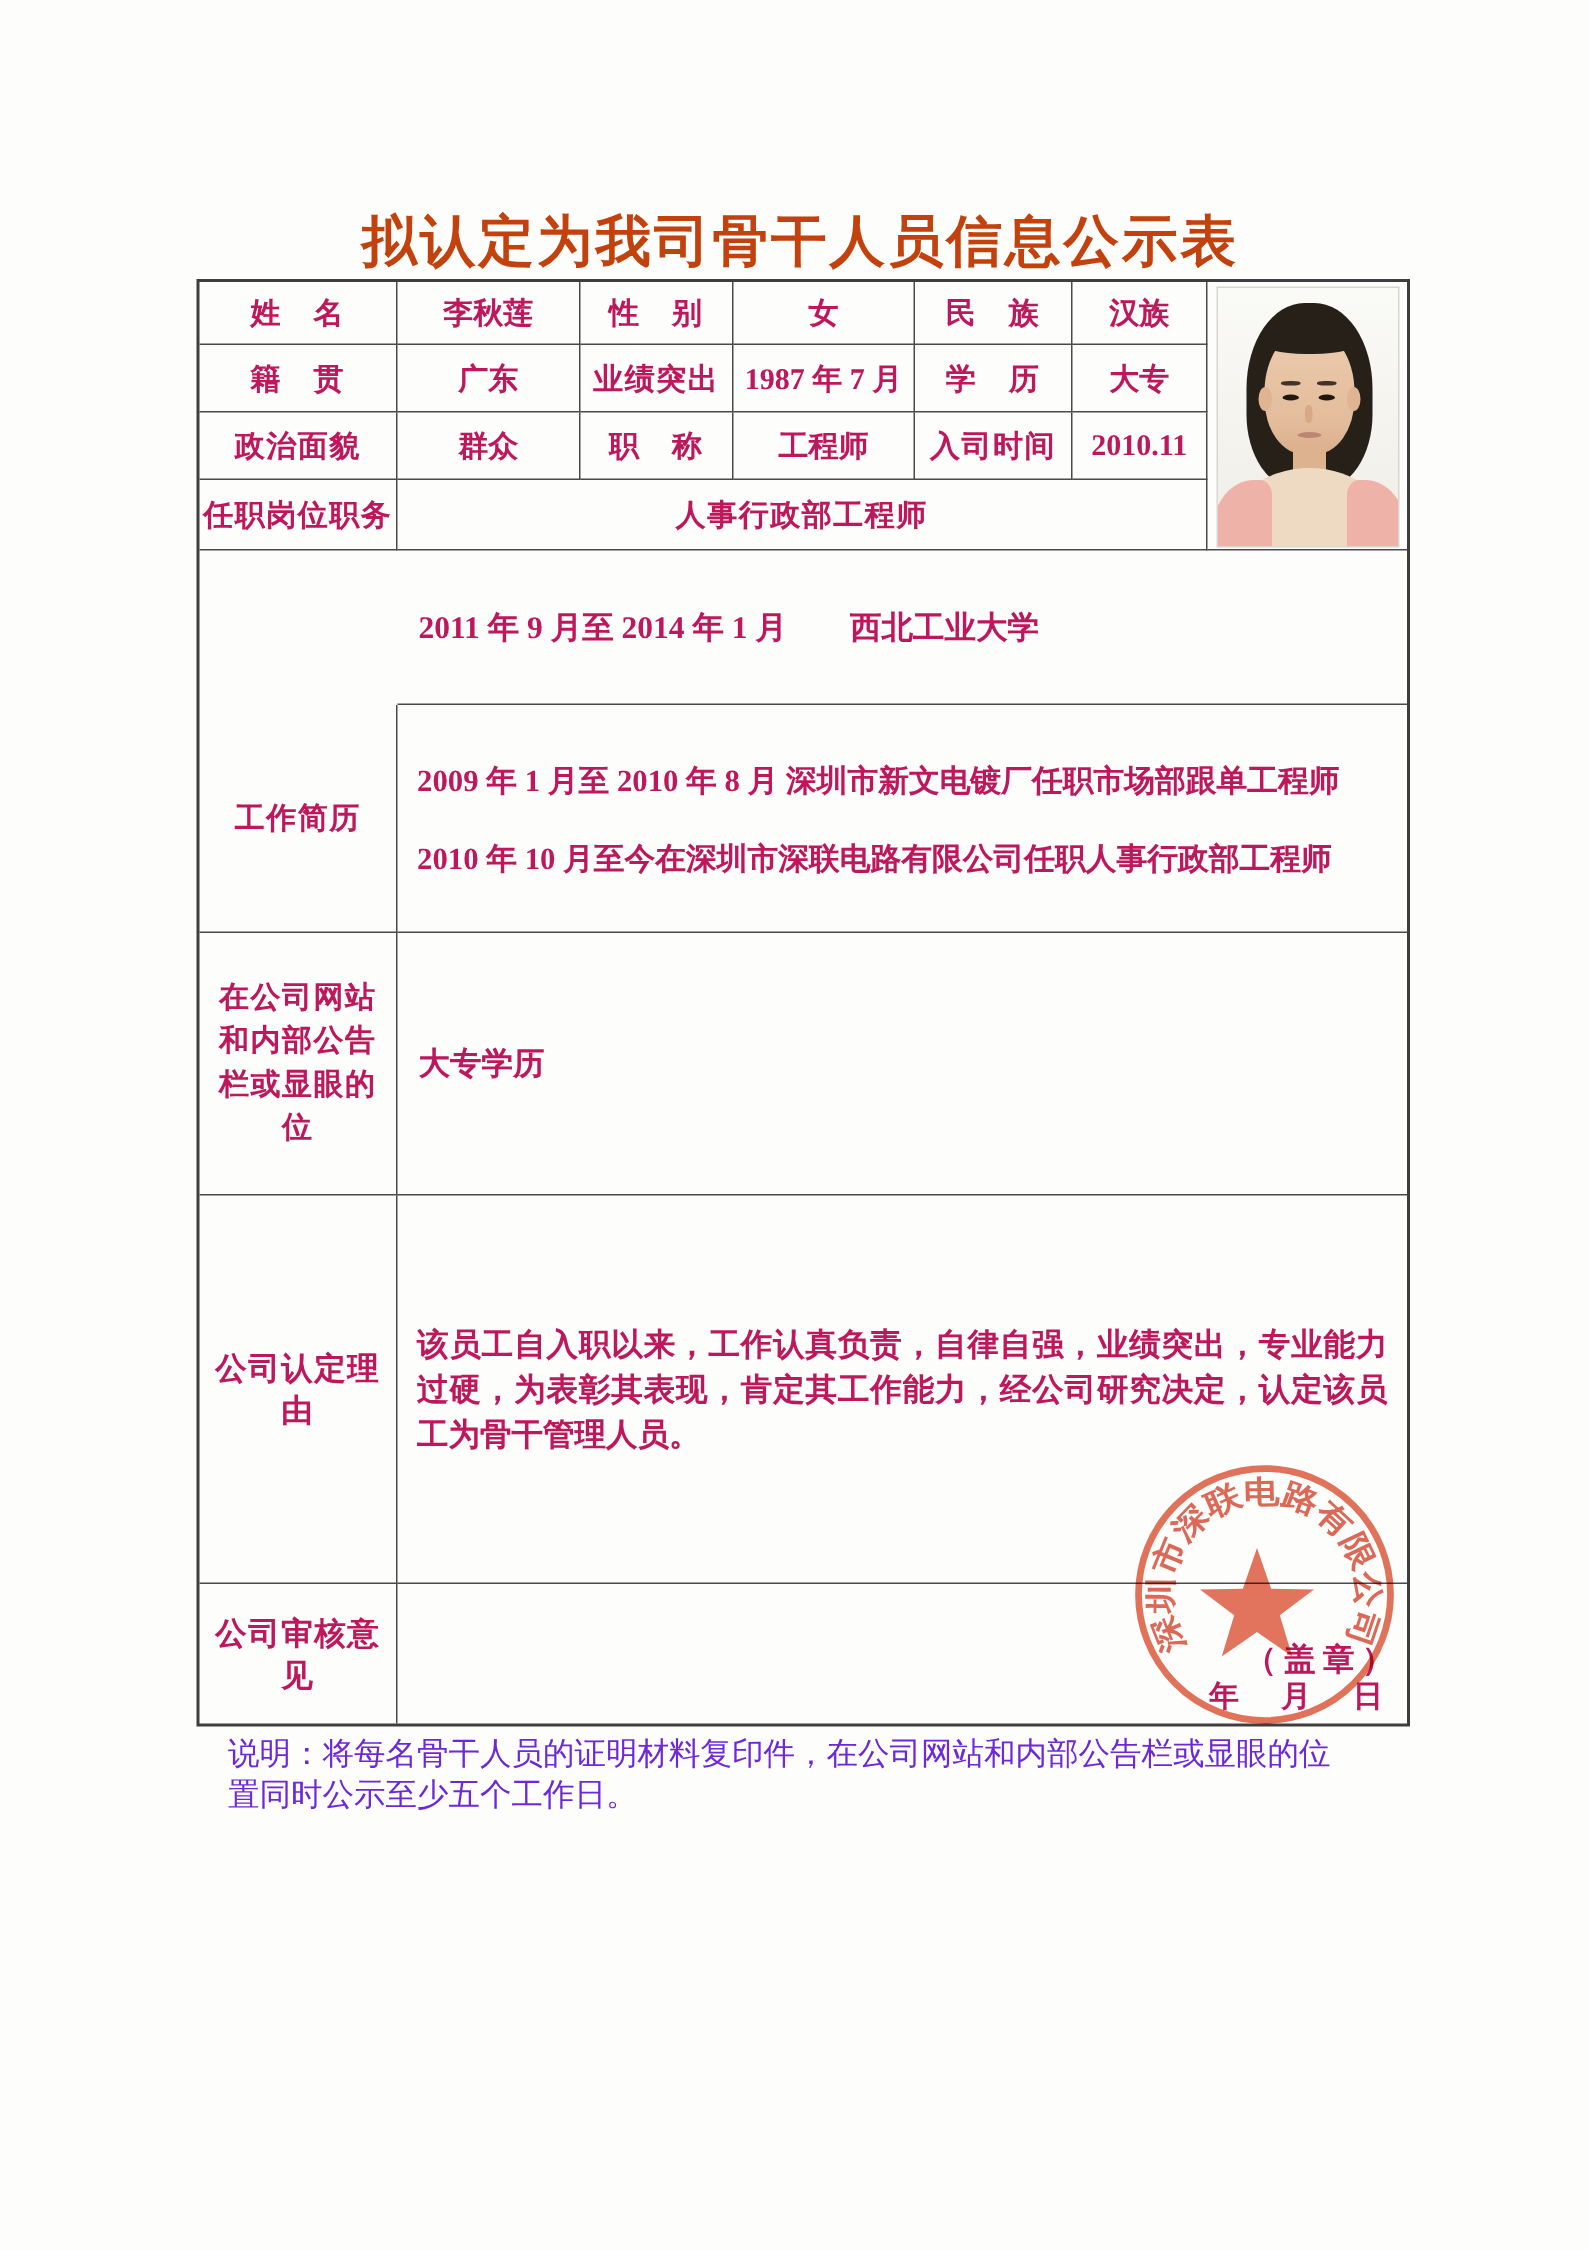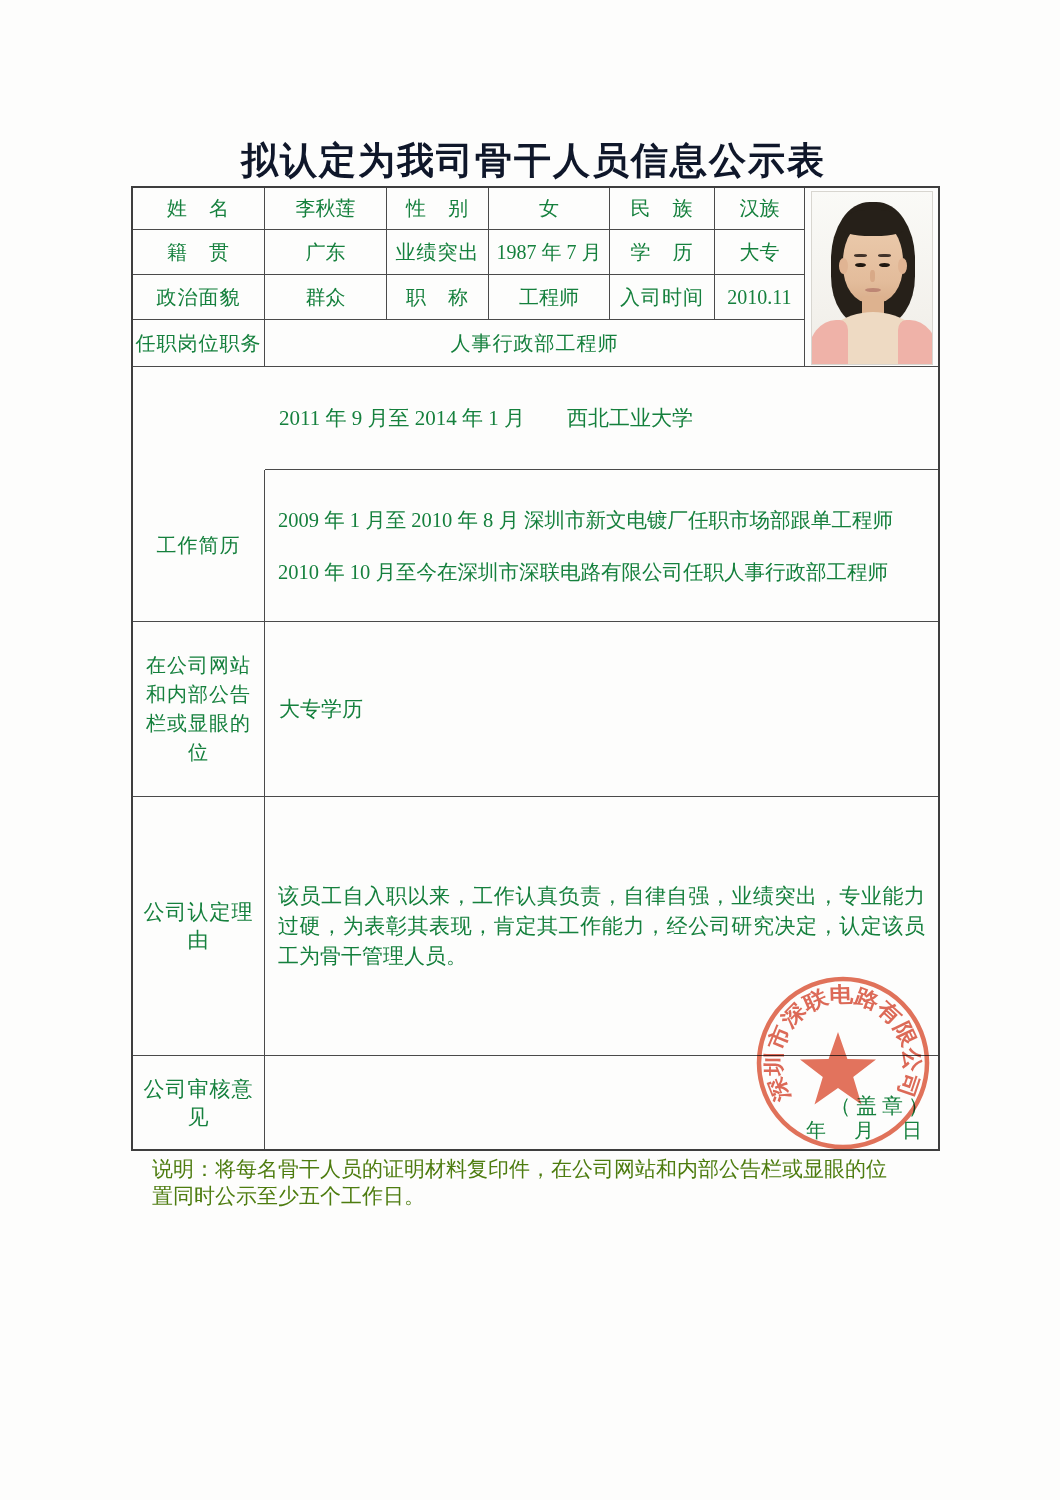--- a/index.html
+++ b/index.html
@@ -5,49 +5,49 @@
   html,body{margin:0;padding:0;}
   body{
     width:1060px;height:1500px;position:relative;
     background:#fdfdfc;
     font-family:"Liberation Serif","DejaVu Serif",serif;
     color:#222;
     overflow:hidden;
   }
   .doc-title{
     position:absolute;left:131px;top:136px;width:805px;
-    text-align:center;font-size:37px;font-weight:bold;color:#0f172a;
+    text-align:center;font-size:37px;font-weight:bold;color:#c2410c;
     letter-spacing:2px;white-space:nowrap;
   }
   .form-table{
     position:absolute;left:131px;top:186px;width:805px;height:961px;
     border:2px solid #3e3e3e;box-sizing:content-box;
   }
   .cell{
     position:absolute;box-sizing:border-box;
     border-right:1px solid #4a4a4a;border-bottom:1px solid #4a4a4a;
     display:flex;align-items:center;justify-content:center;
-    font-size:20px;color:#15803d;
+    font-size:20px;color:#be185d;font-weight:bold;
   }
   .cell.nr{border-right:none;}
   .cell.nb{border-bottom:none;}
   .cell.left{justify-content:flex-start;}
   .lbl{letter-spacing:1px;text-align:center;}
   .wrap-lbl{line-height:1.45;padding:0 3px;}
   .val-left{padding-left:14px;}
   .two-line{flex-direction:column;align-items:flex-start;justify-content:center;gap:24px;padding-left:13px;}
   .two-line div{white-space:nowrap;}
   .para-cell{padding:0 13px;}
   .para{font-size:21px;line-height:30px;text-align:justify;}
   .review-cell{position:relative;}
   .seal-caption{position:absolute;right:4px;top:36px;font-size:21px;letter-spacing:5px;white-space:nowrap;}
   .date-line{position:absolute;right:12px;top:61px;font-size:20px;letter-spacing:4px;white-space:nowrap;}
   .note{
     position:absolute;left:152px;top:1156px;width:800px;
-    font-size:21px;line-height:27px;color:#4d7c0f;
+    font-size:21px;line-height:27px;color:#6d28d9;
   }
   
   .photo{
     position:absolute;left:6px;top:3px;width:122px;height:174px;
     background:linear-gradient(180deg,#fafaf7 0%,#f3f1ec 70%,#efece6 100%);
     border:1px solid #d8d6d0;box-sizing:border-box;overflow:hidden;
   }
   .photo *{position:absolute;}
   .ph-hair{left:19px;top:10px;width:84px;height:124px;background:#262019;border-radius:46% 46% 40% 40%;}
   .ph-face{left:31px;top:27px;width:60px;height:84px;background:linear-gradient(180deg,#ecccae 0%,#e3bc9b 75%,#d9ae8b 100%);border-radius:50% 50% 44% 44%;}

